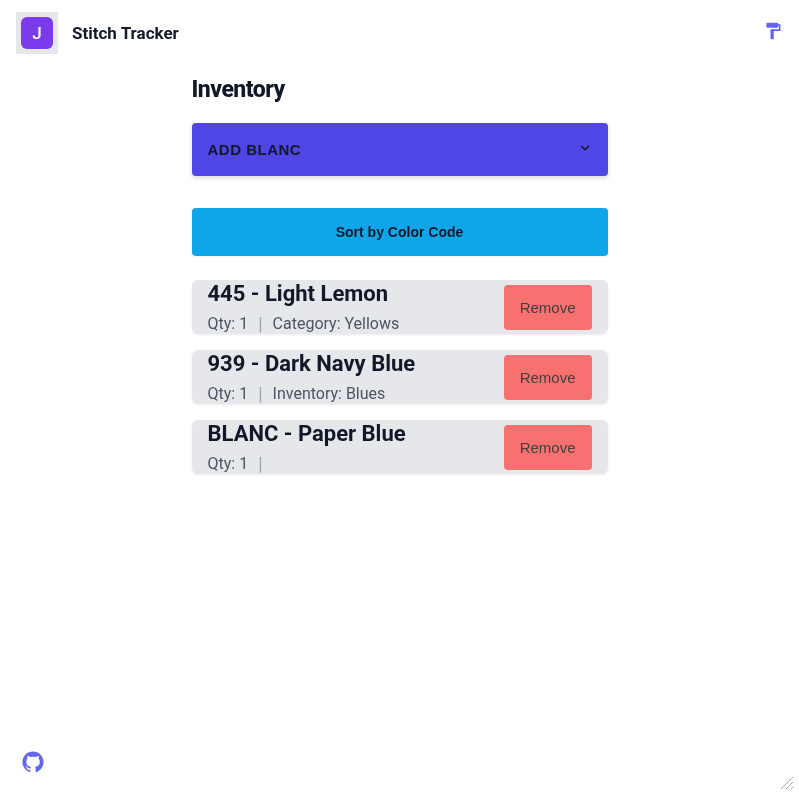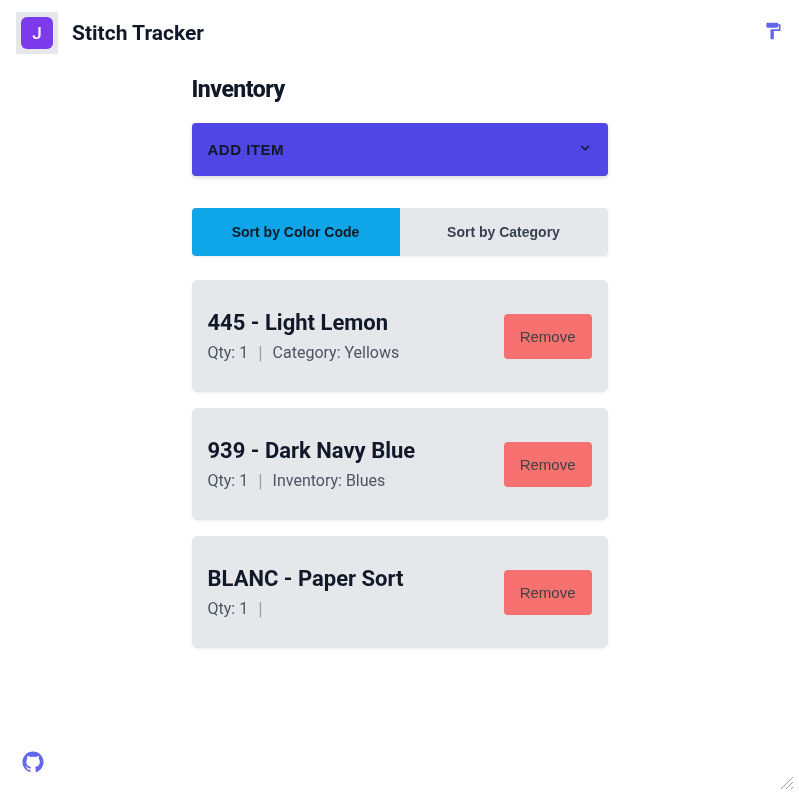--- a/index.html
+++ b/index.html
@@ -36,21 +36,21 @@
   background: #7c3aed;
   border-radius: 6px;
   color: #fff;
   display: flex;
   align-items: center;
   justify-content: center;
   font-weight: 500;
   font-size: 17px;
 }
 .app-title {
-  font-size: 21px;
+  font-size: 17px;
   font-weight: 700;
   color: #111827;
 }
 .theme-icon {
   color: #6366f1;
 }
 .main {
   max-width: 416px;
   margin: 10px auto 0 auto;
   padding: 0 0 20px 0;
@@ -105,21 +105,21 @@
   background: #0ea5e9;
   color: #111827;
 }
 .sort-btn.inactive {
   background: #e5e7eb;
   color: #374151;
 }
 .item-card {
   background: #e5e7eb;
   border-radius: 6px;
-  padding: 30px 16px;
+  padding: 1px 16px;
   display: flex;
   align-items: center;
   margin-bottom: 16px;
   box-shadow: 0 1px 3px rgba(0,0,0,0.08);
   gap: 12px;
 }
 .item-info {
   flex: 1;
   min-width: 0;
 }
@@ -180,34 +180,31 @@
     <svg width="20" height="20" viewBox="0 0 24 24" fill="currentColor">
       <path d="M18 4V3c0-.55-.45-1-1-1H5c-.55 0-1 .45-1 1v4c0 .55.45 1 1 1h12c.55 0 1-.45 1-1V6h1v4H9v11c0 .55.45 1 1 1h2c.55 0 1-.45 1-1v-9h8V4h-3z"></path>
     </svg>
   </div>
 </div>
 
 <div class="main">
   <h1 class="page-title">Inventory</h1>
 
   <button class="add-item-btn">
-    <span class="label">ADD ITEM</span>
+    <span class="label">ADD BLANC</span>
     <span>
       <svg class="chevron" viewBox="0 0 24 24" fill="none" stroke="#111827" stroke-width="2.5" stroke-linecap="round" stroke-linejoin="round">
         <polyline points="6 9 12 15 18 9"></polyline>
       </svg>
     </span>
   </button>
 
   <div class="sort-group">
     <button class="sort-btn active">
       <span>Sort by Color Code</span>
-    </button>
-    <button class="sort-btn inactive">
-      <span>Sort by Category</span>
     </button>
   </div>
 
   <div class="item-card">
     <div class="item-info">
       <div class="item-title">445 - Light Lemon</div>
       <div class="item-meta">
         <span>Qty: 1</span>
         <span class="meta-divider">|</span>
         <span>Category: Yellows</span>
@@ -227,21 +224,21 @@
         <span>Inventory: Blues</span>
       </div>
     </div>
     <button class="remove-btn">
       <span>Remove</span>
     </button>
   </div>
 
   <div class="item-card">
     <div class="item-info">
-      <div class="item-title">BLANC - Paper Sort</div>
+      <div class="item-title">BLANC - Paper Blue</div>
       <div class="item-meta">
         <span>Qty: 1</span>
         <span class="meta-divider">|</span>
       </div>
     </div>
     <button class="remove-btn">
       <span>Remove</span>
     </button>
   </div>
 </div>

